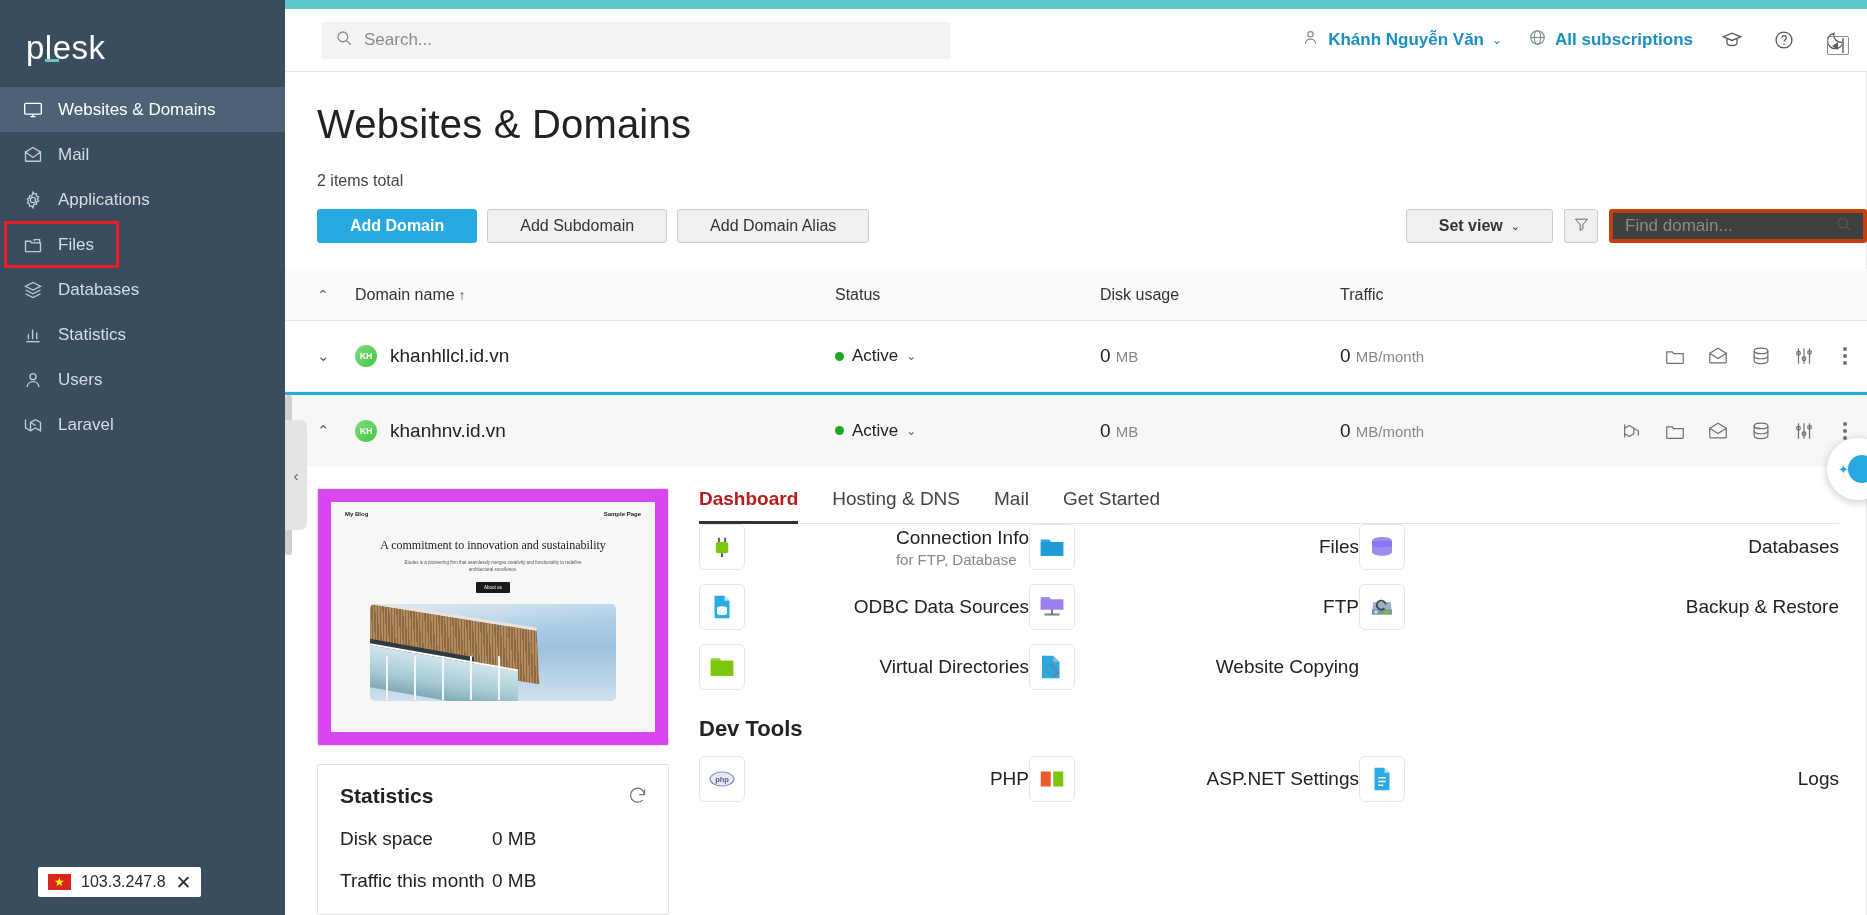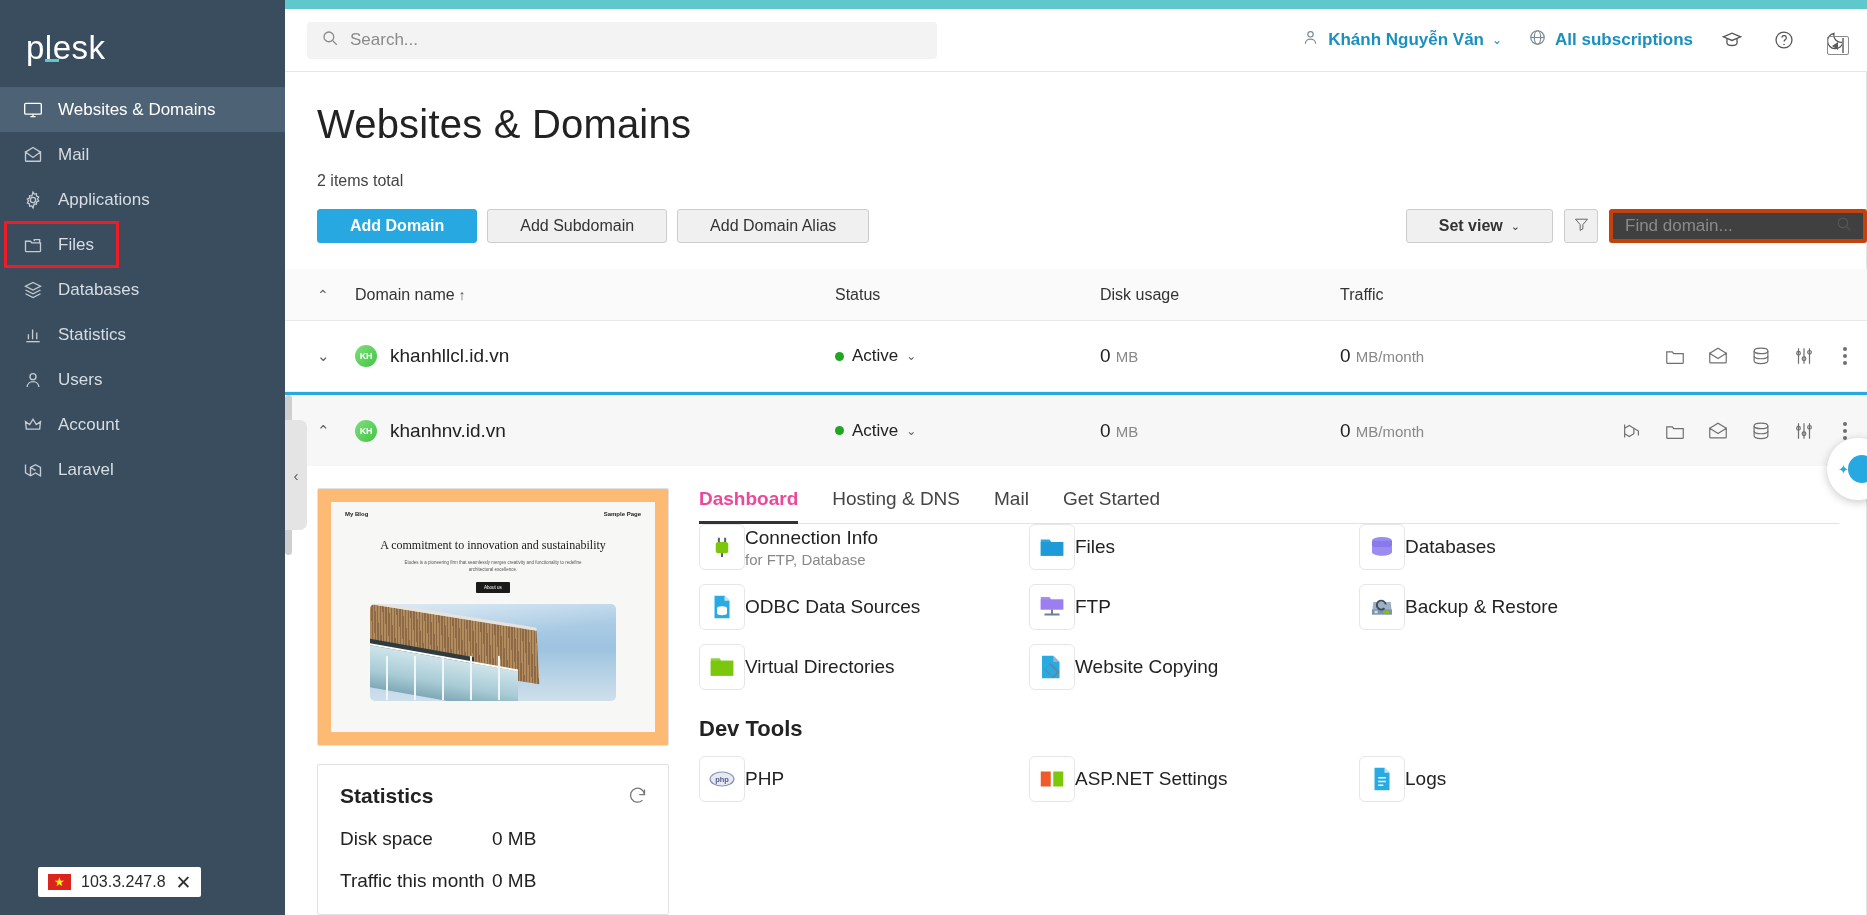--- a/index.html
+++ b/index.html
@@ -63,21 +63,21 @@
   .side-scroll {
     position: absolute; left: 285px; top: 395px; width: 7px; height: 160px;
     background: #cfcfcf; border-radius: 4px; z-index: 24;
   }
 
   
   .main { flex: 1; height: 915px; position: relative; background: #fff; padding-top: 9px; overflow: hidden; }
 
   .topbar {
     height: 63px; border-bottom: 1px solid #e6e6e6;
-    display: flex; align-items: center; padding: 0 18px 0 22px; gap: 18px;
+    display: flex; align-items: center; padding: 0 18px 0 36px; gap: 18px;
   }
   .searchbox {
     width: 630px; height: 37px; background: #f3f3f3; border-radius: 4px;
     display: flex; align-items: center; gap: 11px; padding: 0 14px;
     color: #8a8a8a; font-size: 17px;
   }
   .searchbox svg { width: 18px; height: 18px; stroke: #8a8a8a; fill: none; stroke-width: 1.7; }
   .topbar-right { margin-left: auto; display: flex; align-items: center; gap: 26px; }
   .tb-link { display: flex; align-items: center; gap: 8px; color: #1a8fc1; font-size: 17px; font-weight: bold; cursor: pointer; }
   .tb-link svg { width: 19px; height: 19px; stroke: #7b8a93; fill: none; stroke-width: 1.5; }
@@ -145,21 +145,21 @@
   .row-actions { margin-left: auto; display: flex; align-items: center; gap: 19px; padding-right: 20px; }
   .row-actions .act { width: 24px; height: 24px; display: flex; align-items: center; justify-content: center; cursor: pointer; }
   .row-actions .act svg { width: 22px; height: 22px; stroke: #6f6f6f; fill: none; stroke-width: 1.3; }
   .kebab { display: flex; flex-direction: column; gap: 3px; cursor: pointer; padding-left: 8px; }
   .kebab i { width: 4px; height: 4px; border-radius: 50%; background: #6f6f6f; display: block; }
 
   
   .expanded { display: flex; padding: 22px 0 0 32px; gap: 30px; }
   .left-col { width: 352px; flex: 0 0 352px; }
   .preview-card {
-    width: 352px; height: 258px; border: 1px solid #e2e2e2; background: #fdba74;
+    width: 352px; height: 258px; border: 1px solid #e2e2e2; background: #d946ef;
     padding: 13px; border-radius: 2px; overflow: hidden;
   }
   .prev-inner { width: 100%; height: 100%; background: #f7f7f6; display: flex; flex-direction: column; align-items: center; padding: 9px 14px; }
   .prev-nav { width: 100%; display: flex; justify-content: space-between; font-size: 6px; color: #222; font-weight: bold; }
   .prev-h1 { margin-top: 20px; font-family: "Liberation Serif", serif; font-size: 12px; color: #1b1b1b; text-align: center; line-height: 1.35; }
   .prev-p { margin-top: 7px; font-size: 4.5px; color: #555; text-align: center; line-height: 1.5; max-width: 190px; }
   .prev-btn { margin-top: 8px; background: #1a1a1a; color: #fff; font-size: 4.5px; padding: 3px 8px; border-radius: 1px; }
   .prev-img {
     margin-top: 11px; width: 246px; height: 97px; border-radius: 5px;
     background:
@@ -186,26 +186,26 @@
   }
   .stats-title { font-size: 21px; font-weight: bold; color: #222; }
   .refresh-ico { position: absolute; right: 20px; top: 20px; cursor: pointer; }
   .refresh-ico svg { width: 21px; height: 21px; stroke: #777; fill: none; stroke-width: 1.5; }
   .stat-row { display: flex; margin-top: 20px; font-size: 19px; color: #222; }
   .stat-label { width: 152px; }
 
   .right-col { flex: 1; padding-right: 28px; }
   .tabs { display: flex; gap: 34px; border-bottom: 1px solid #e3e3e3; }
   .tab { font-size: 19px; color: #444; padding-bottom: 13px; cursor: pointer; position: relative; }
-  .tab.active { color: #ec4899; font-weight: bold; }
+  .tab.active { color: #b91c1c; font-weight: bold; }
   .tab.active::after { content: ""; position: absolute; left: 0; right: 0; bottom: -1px; height: 3px; background: #333; }
 
   .sect-title { font-size: 22px; font-weight: bold; color: #222; margin: 26px 0 14px 0; }
   .grid3 { display: grid; grid-template-columns: 330px 330px 1fr; row-gap: 14px; }
-  .tile { display: flex; align-items: center; gap: 0; cursor: pointer; }
+  .tile { display: flex; align-items: center; gap: 28px; cursor: pointer; justify-content: space-between; }
   .tile-ico {
     width: 46px; height: 46px; border: 1px solid #e6e6e6; border-radius: 6px; background: #fff;
     display: flex; align-items: center; justify-content: center; flex: 0 0 46px;
   }
   .tile-ico svg { width: 30px; height: 30px; }
   .tile-txt { display: flex; flex-direction: column; }
   .tile-label { font-size: 19px; color: #222; }
   .tile-sub { font-size: 15px; color: #888; margin-top: 2px; }
 
   
@@ -298,28 +298,20 @@
       <span>Statistics</span>
     </div>
     <div class="nav-item">
       <span class="ico">
           <svg viewBox="0 0 24 24">
             <circle cx="12" cy="8" r="3.6"></circle>
             <path d="M5 20.5c0-3.9 3.1-6.5 7-6.5s7 2.6 7 6.5"></path>
           </svg>
         </span>
       <span>Users</span>
-    </div>
-    <div class="nav-item">
-      <span class="ico">
-          <svg viewBox="0 0 24 24">
-            <path d="M4 17h16l1-9-5 3.5L12 5 8 11.5 3 8z"></path>
-          </svg>
-        </span>
-      <span>Account</span>
     </div>
     <div class="nav-item">
       <span class="ico">
           <svg viewBox="0 0 24 24">
             <path d="M3 5.5v10L9 19l6-3.4 6 3.4V9l-6-3.4L9 9v10"></path>
             <path d="M9 9l6 3.4"></path>
           </svg>
         </span>
       <span>Laravel</span>
     </div>

